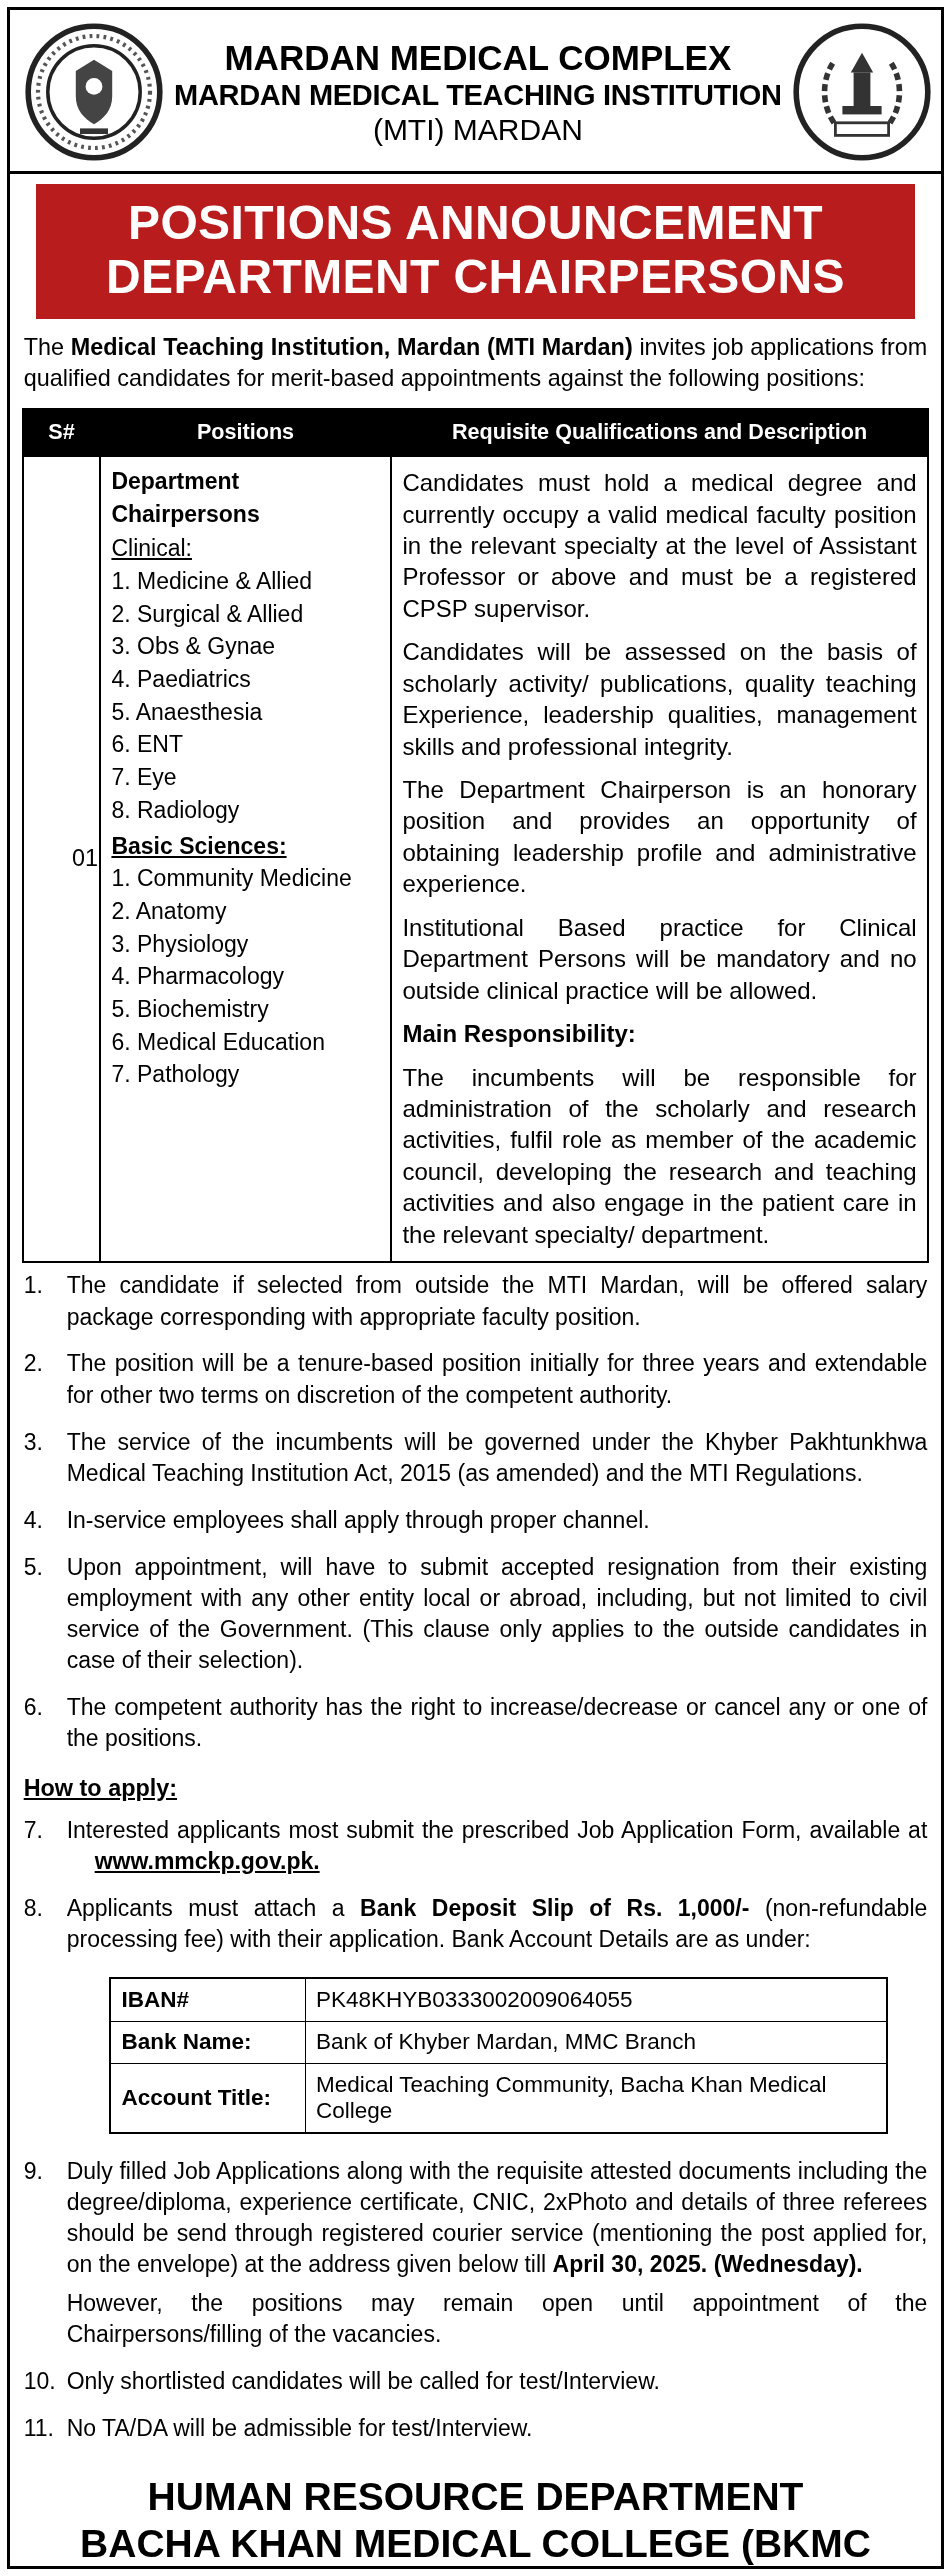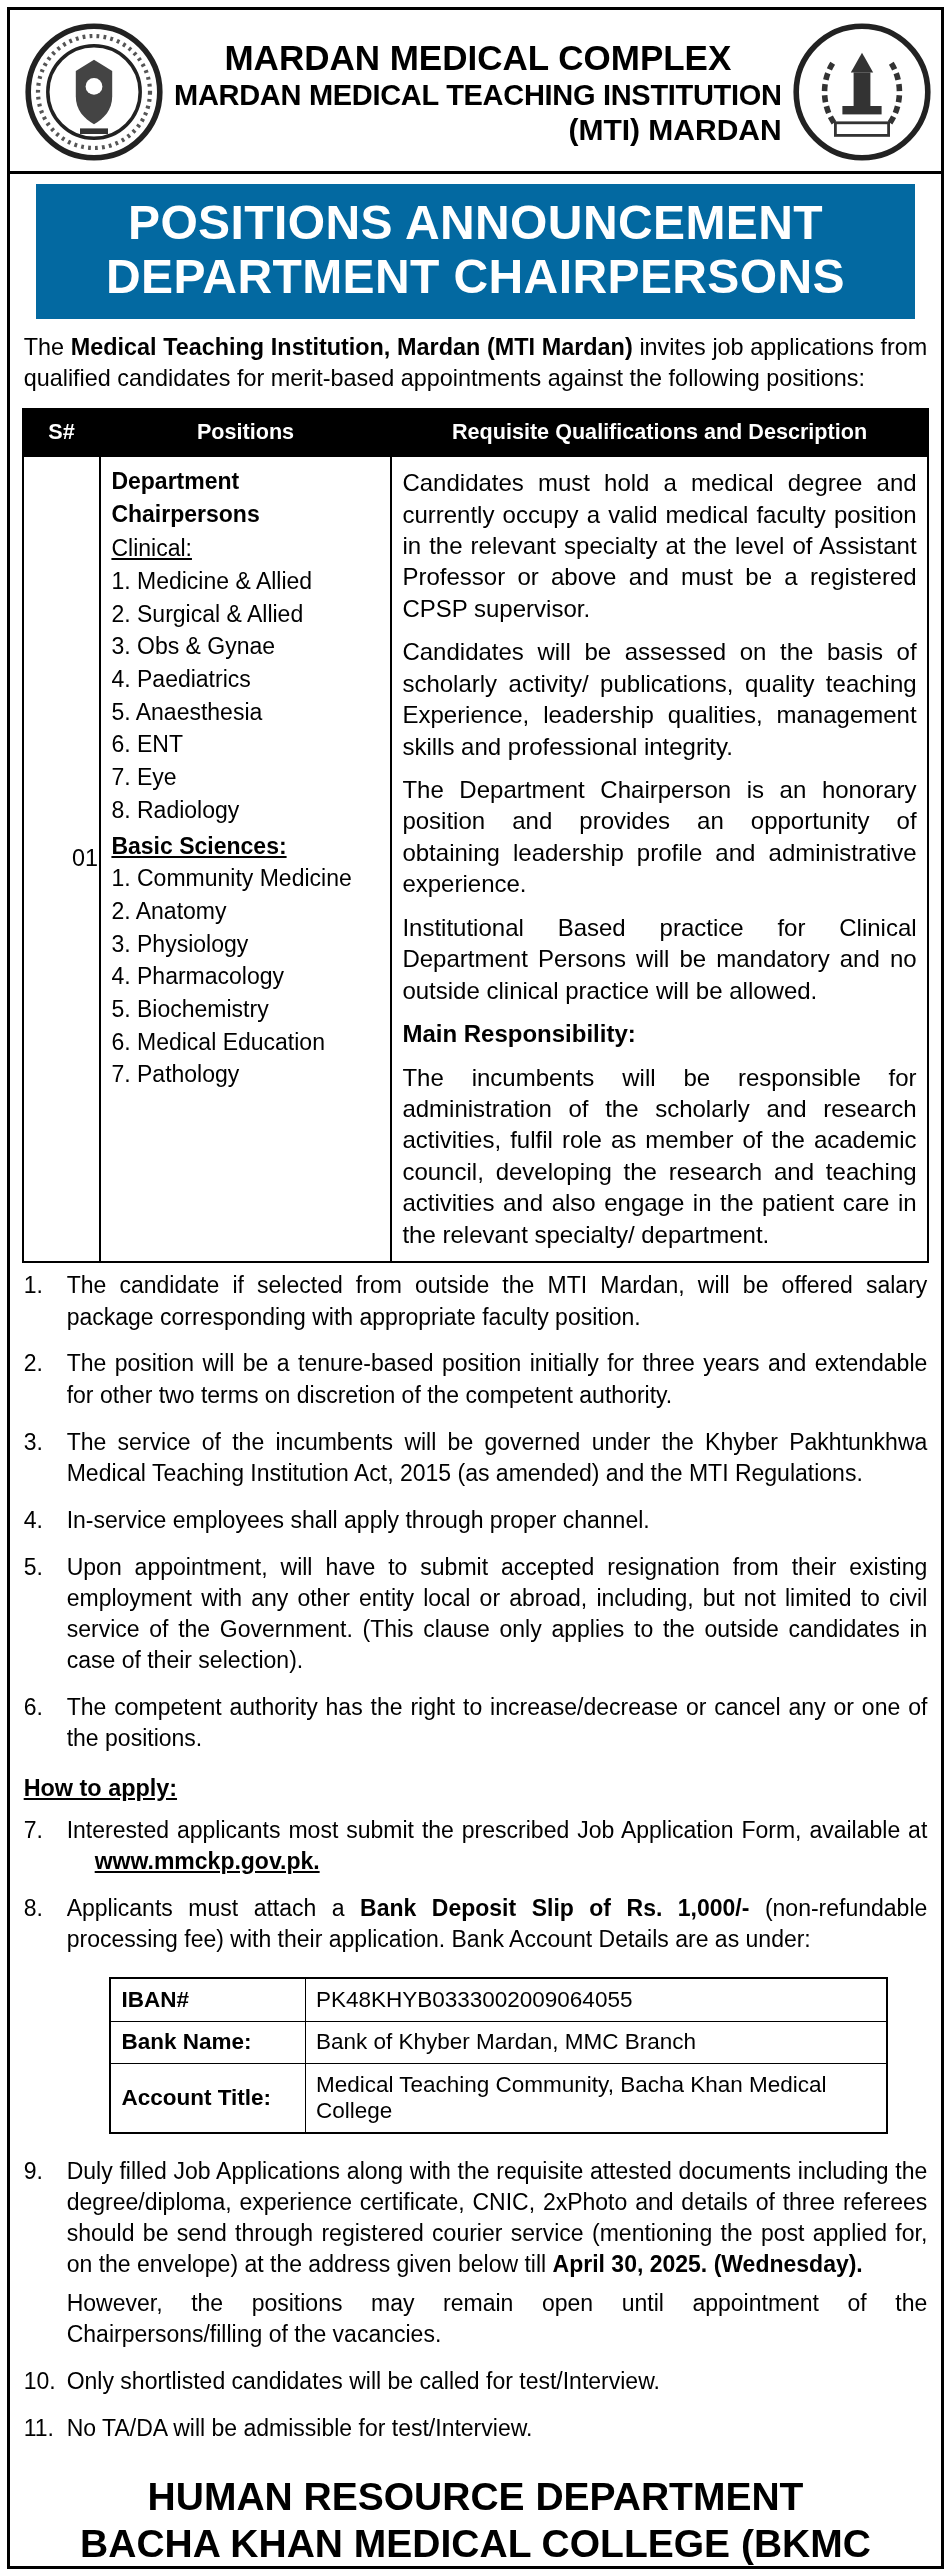--- a/index.html
+++ b/index.html
@@ -11,24 +11,24 @@
     border:3.5px solid #000;height:100%;box-sizing:border-box;
     padding:7px 12px 10.4px;display:flex;flex-direction:column;overflow:hidden;
   }
   .b{font-weight:bold;}
   
   .header{display:flex;align-items:center;gap:10.4px;padding:5.2px 1.7px 8.7px;}
   .logo{width:140px;height:140px;flex:0 0 auto;}
   .header-titles{flex:1;text-align:center;line-height:1.18;}
   .ht1{font-size:35px;font-weight:bold;white-space:nowrap;}
   .ht2{font-size:29px;font-weight:bold;white-space:nowrap;letter-spacing:-0.3px;}
-  .ht3{font-size:30px;font-weight:bold;text-align:right;}
+  .ht3{font-size:30px;font-weight:normal;}
   .divider{border-top:3.5px solid #000;margin:0 -12px;}
   
-  .banner{background:#0369a1;color:#fff;text-align:center;margin:10.4px 14px 8.7px;padding:12px 3.5px 15.6px;}
+  .banner{background:#b91c1c;color:#fff;text-align:center;margin:10.4px 14px 8.7px;padding:12px 3.5px 15.6px;}
   .banner-line{font-size:48px;font-weight:bold;line-height:1.12;letter-spacing:0.4px;}
   
   .intro{font-size:23.4px;line-height:1.33;margin:3.5px 1.7px 10.4px;text-align:justify;}
   
   .main-table{width:100%;border-collapse:collapse;border:2.6px solid #000;margin-top:3.5px;}
   .main-table th{background:#000;color:#fff;font-size:21.6px;font-weight:bold;padding:9.5px 5.2px;border:2.6px solid #000;text-align:center;}
   .main-table td{border:2.6px solid #000;vertical-align:top;}
   .col-sno{width:76px;} .col-pos{width:291px;}
   .sno-cell{text-align:right;vertical-align:middle !important;font-size:23.4px;padding-left:48px;}
   .pos-cell{padding:8.7px 7px 8.7px 10.4px;font-size:23px;line-height:1.42;}

